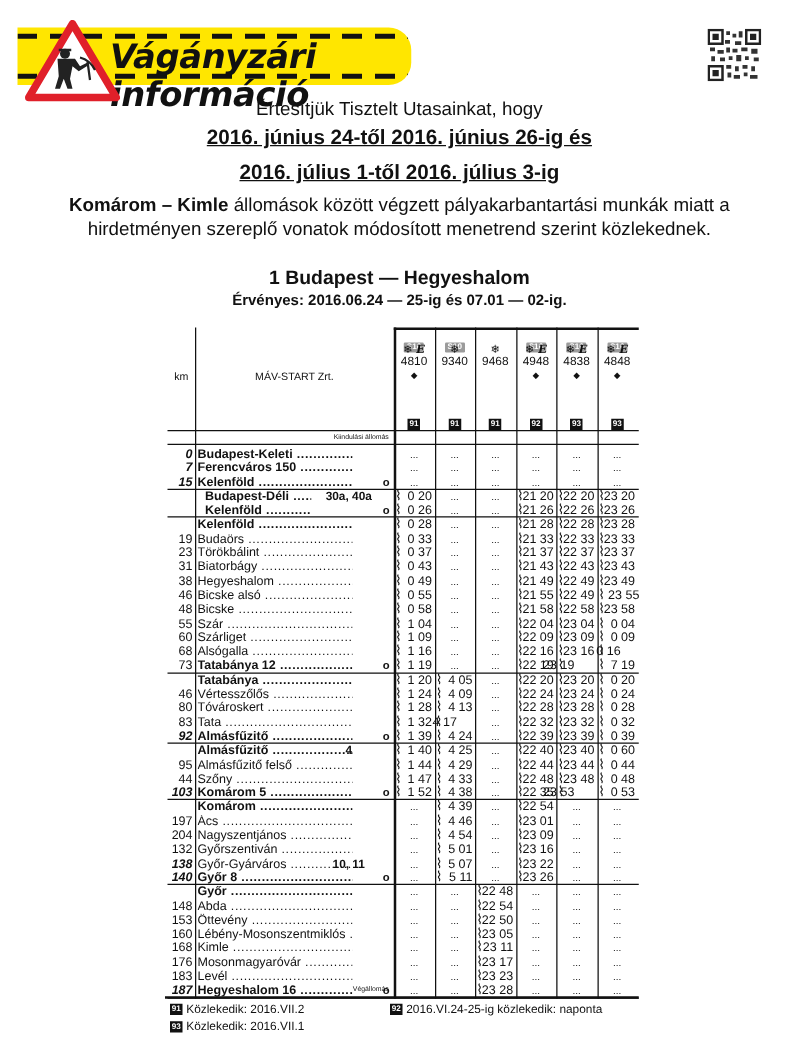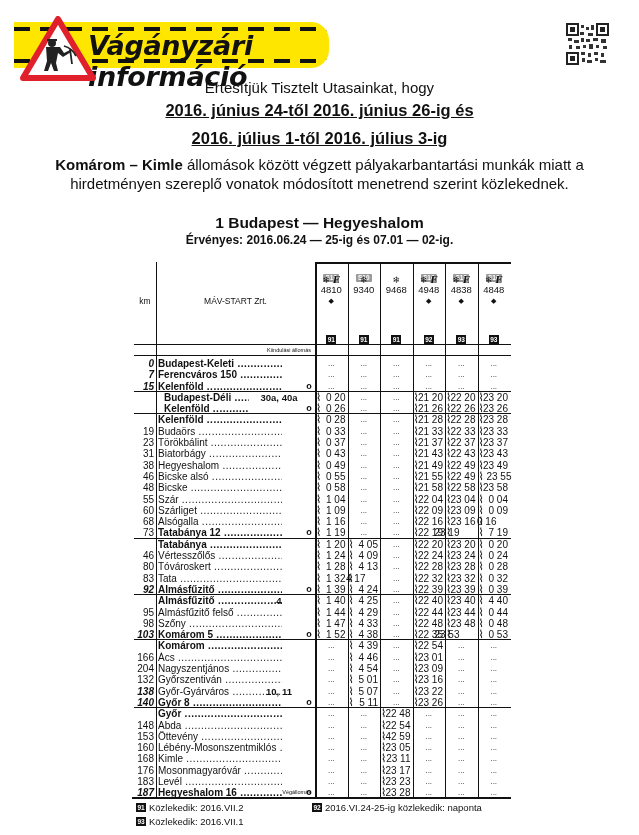--- a/index.html
+++ b/index.html
@@ -496,40 +496,40 @@
         <span class="st-ref">4</span>
         <span class="t" style="left:181px">1 40</span>
         <span class="wavy" style="left:182px">⌇</span>
         <span class="t" style="left:213.5px">4 25</span>
         <span class="wavy" style="left:214.5px">⌇</span>
         <span class="t dots" style="left:246px">...</span>
         <span class="t" style="left:278.5px">22 40</span>
         <span class="wavy" style="left:279.5px">⌇</span>
         <span class="t" style="left:311px">23 40</span>
         <span class="wavy" style="left:312px">⌇</span>
-        <span class="t" style="left:343.5px">4 40</span>
+        <span class="t" style="left:343.5px">0 60</span>
         <span class="wavy" style="left:344.5px">⌇</span>
       </div>
       <div class="row">
         <span class="km">95</span>
         <span class="st"><span>Almásfűzitő felső</span><span class="dots"> ..............................................</span></span>
         <span class="t" style="left:181px">1 44</span>
         <span class="wavy" style="left:182px">⌇</span>
         <span class="t" style="left:213.5px">4 29</span>
         <span class="wavy" style="left:214.5px">⌇</span>
         <span class="t dots" style="left:246px">...</span>
         <span class="t" style="left:278.5px">22 44</span>
         <span class="wavy" style="left:279.5px">⌇</span>
         <span class="t" style="left:311px">23 44</span>
         <span class="wavy" style="left:312px">⌇</span>
         <span class="t" style="left:343.5px">0 44</span>
         <span class="wavy" style="left:344.5px">⌇</span>
       </div>
       <div class="row">
-        <span class="km">98</span>
+        <span class="km">44</span>
         <span class="st"><span>Szőny</span><span class="dots"> ..............................................</span></span>
         <span class="t" style="left:181px">1 47</span>
         <span class="wavy" style="left:182px">⌇</span>
         <span class="t" style="left:213.5px">4 33</span>
         <span class="wavy" style="left:214.5px">⌇</span>
         <span class="t dots" style="left:246px">...</span>
         <span class="t" style="left:278.5px">22 48</span>
         <span class="wavy" style="left:279.5px">⌇</span>
         <span class="t" style="left:311px">23 48</span>
         <span class="wavy" style="left:312px">⌇</span>
@@ -559,21 +559,21 @@
         <span class="t dots" style="left:181px">...</span>
         <span class="t" style="left:213.5px">4 39</span>
         <span class="wavy" style="left:214.5px">⌇</span>
         <span class="t dots" style="left:246px">...</span>
         <span class="t" style="left:278.5px">22 54</span>
         <span class="wavy" style="left:279.5px">⌇</span>
         <span class="t dots" style="left:311px">...</span>
         <span class="t dots" style="left:343.5px">...</span>
       </div>
       <div class="row">
-        <span class="km">166</span>
+        <span class="km">197</span>
         <span class="st"><span>Ács</span><span class="dots"> ..............................................</span></span>
         <span class="t dots" style="left:181px">...</span>
         <span class="t" style="left:213.5px">4 46</span>
         <span class="wavy" style="left:214.5px">⌇</span>
         <span class="t dots" style="left:246px">...</span>
         <span class="t" style="left:278.5px">23 01</span>
         <span class="wavy" style="left:279.5px">⌇</span>
         <span class="t dots" style="left:311px">...</span>
         <span class="t dots" style="left:343.5px">...</span>
       </div>
@@ -648,21 +648,21 @@
         <span class="wavy" style="left:247px">⌇</span>
         <span class="t dots" style="left:278.5px">...</span>
         <span class="t dots" style="left:311px">...</span>
         <span class="t dots" style="left:343.5px">...</span>
       </div>
       <div class="row">
         <span class="km">153</span>
         <span class="st"><span>Öttevény</span><span class="dots"> ..............................................</span></span>
         <span class="t dots" style="left:181px">...</span>
         <span class="t dots" style="left:213.5px">...</span>
-        <span class="t" style="left:246px">42 59</span>
+        <span class="t" style="left:246px">22 50</span>
         <span class="wavy" style="left:247px">⌇</span>
         <span class="t dots" style="left:278.5px">...</span>
         <span class="t dots" style="left:311px">...</span>
         <span class="t dots" style="left:343.5px">...</span>
       </div>
       <div class="row">
         <span class="km">160</span>
         <span class="st"><span>Lébény-Mosonszentmiklós</span><span class="dots"> ..............................................</span></span>
         <span class="t dots" style="left:181px">...</span>
         <span class="t dots" style="left:213.5px">...</span>

